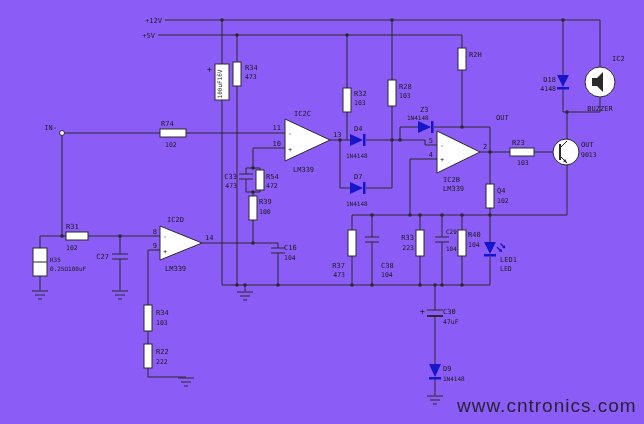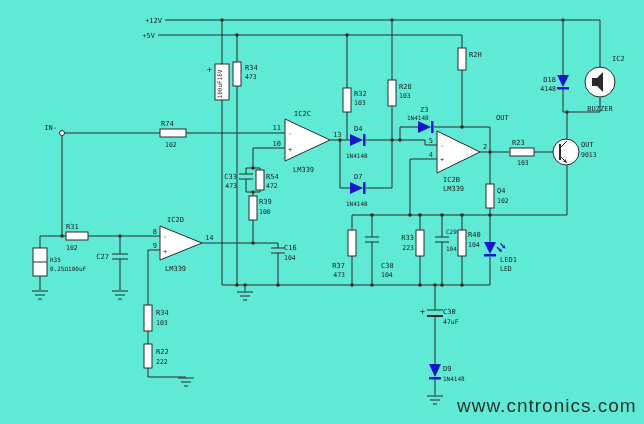--- a/index.html
+++ b/index.html
@@ -1,16 +1,16 @@
 <!DOCTYPE html>
 <html><head>
 <meta charset="utf-8">
 <style>
   html,body{margin:0;padding:0;background:#fff;}
-  .page{position:relative;width:644px;height:424px;background:#5eead4;overflow:hidden;
+  .page{position:relative;width:644px;height:424px;background:#8b5cf6;overflow:hidden;
         font-family:"Liberation Sans",sans-serif;}
   svg{display:block;}
   .wire{stroke:#2a2a2a;stroke-width:1;fill:none;}
   .wire2{stroke:#2a2a2a;stroke-width:2;fill:none;}
   .comp{stroke:#2a2a2a;stroke-width:1;fill:#ffffff;}
   .dot{fill:#2a2a2a;stroke:none;}
   .dark{fill:#2a2a2a;stroke:none;}
   text{font-family:"DejaVu Sans Mono",monospace;fill:#1c1c1c;}
   .t6{font-size:6px;}
   .t65{font-size:6.5px;}

